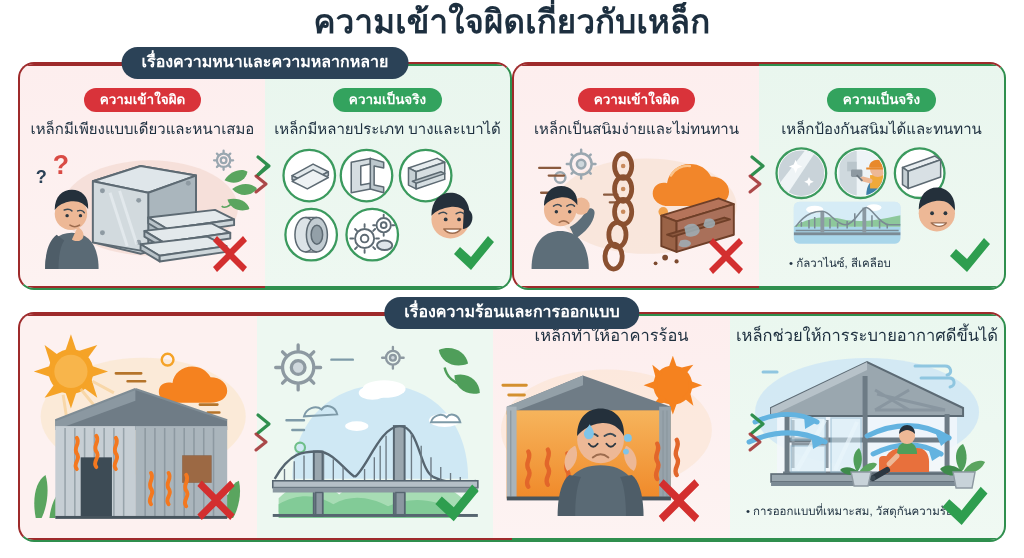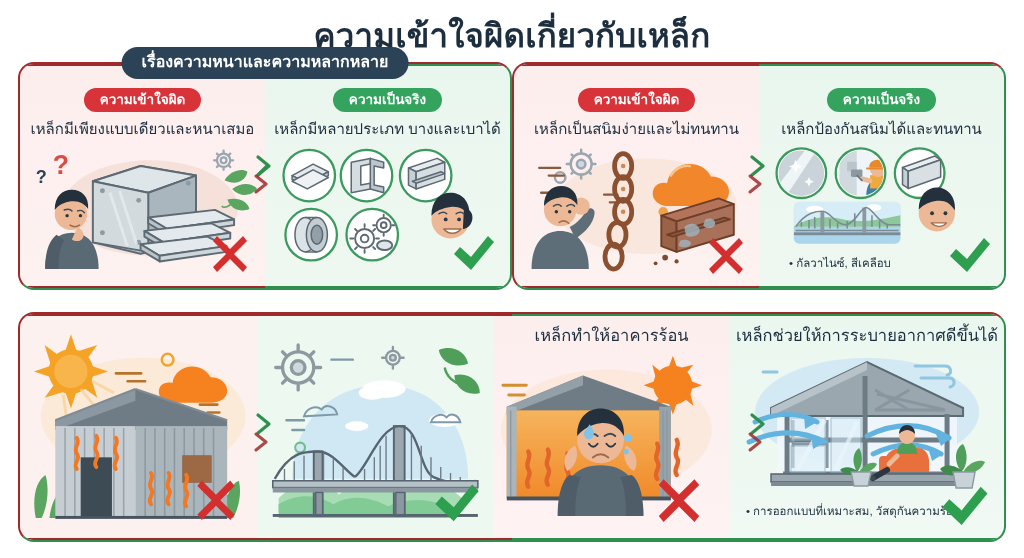--- a/index.html
+++ b/index.html
@@ -11,21 +11,20 @@
   }
   .page { position: relative; width: 1024px; height: 558px; background:#fff; }
 
   
   .title {
     text-align: center;
     font-size: 33px;
     font-weight: bold;
     color: #1d2f3f;
     letter-spacing: .2px;
-    padding-top: 14px;
     height: 62px;
     line-height: 44px;
   }
 
   
   .cards { position: relative; padding: 0 18px; }
   .row { display: flex; gap: 0; }
   .card {
     position: relative;
     border-radius: 16px;
@@ -467,20 +466,21 @@
                 </svg>
             </div>
           </div>
         </div>
         <div class="card-border"></div>
       </div>
     </div>
 
     <div class="row" style="height:230px; margin-top:22px;">
       <div class="card">
+        <div class="ribbon">เรื่องความร้อนและการออกแบบ</div>
         <div class="card-inner">
 
           <div class="panel plain-myth">
             <div class="art" style="height:200px;margin-top:6px">
               <svg viewBox="0 0 230 200" preserveAspectRatio="xMidYMid meet">
                 <ellipse cx="120" cy="86" rx="105" ry="60" fill="#fae9d2" opacity=".8"></ellipse>
 
                 <g>
                   <circle cx="46" cy="40" r="23" fill="#f5a327"></circle>
                   <circle cx="46" cy="40" r="17" fill="#f8b54b"></circle>

